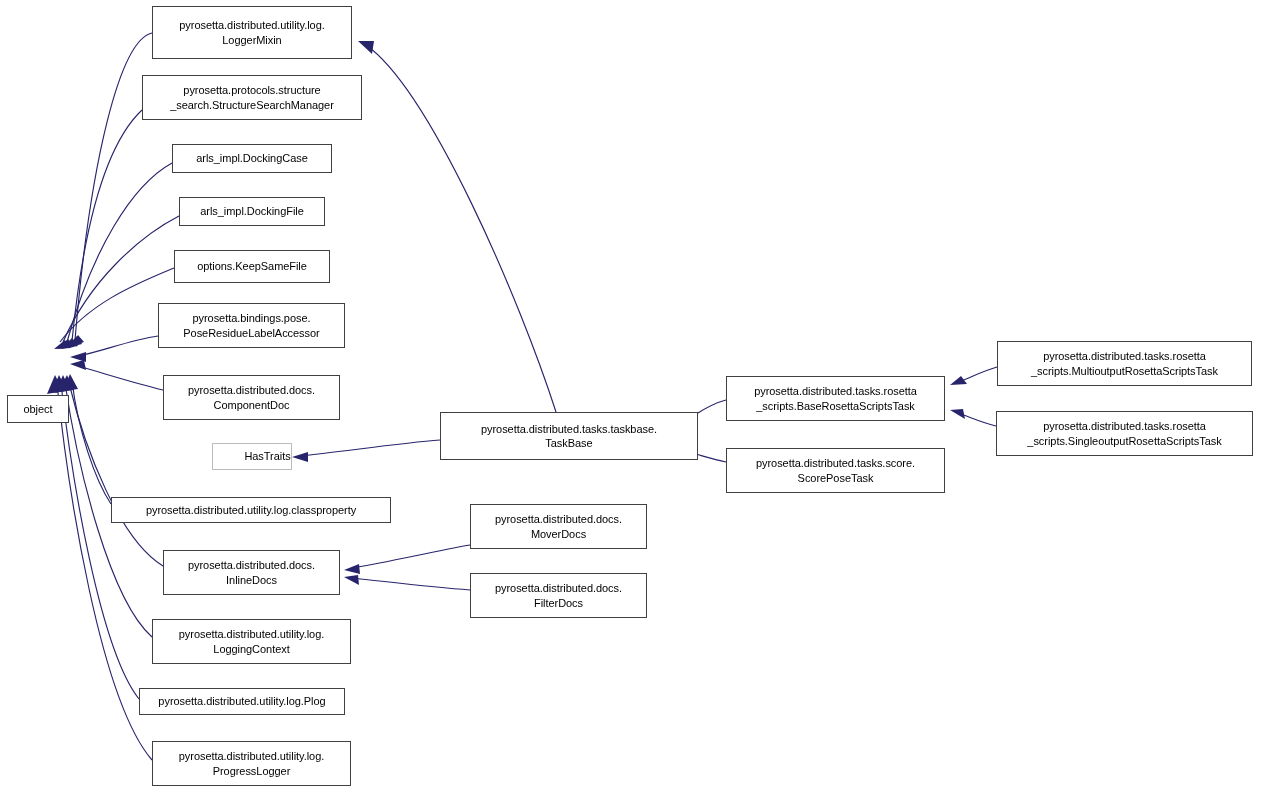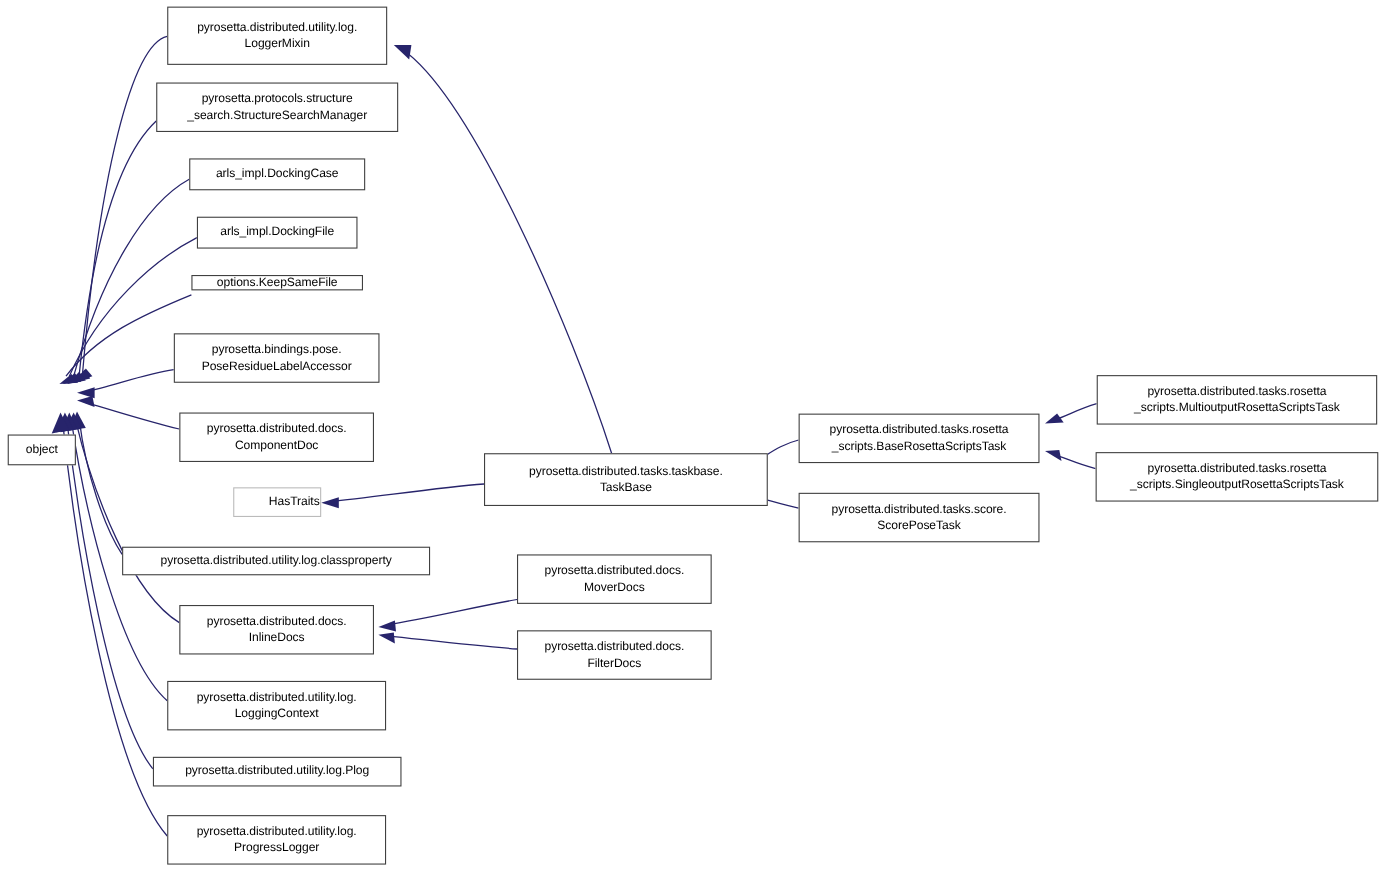--- a/index.html
+++ b/index.html
@@ -141,35 +141,35 @@
         <path class="edge-head" d="M344,577 L359,585 L358,575 Z" fill="#27246b"></path>
       </g>
     </svg>
   <div id="node-layer">
       <div class="uml-node" style="left: 152px; top: 6px; width: 200px; height: 53px;">pyrosetta.distributed.utility.log.
 LoggerMixin</div>
       <div class="uml-node" style="left: 142px; top: 75px; width: 220px; height: 45px;">pyrosetta.protocols.structure
 _search.StructureSearchManager</div>
       <div class="uml-node" style="left: 172px; top: 144px; width: 160px; height: 29px;">arls_impl.DockingCase</div>
       <div class="uml-node" style="left: 179px; top: 197px; width: 146px; height: 29px;">arls_impl.DockingFile</div>
-      <div class="uml-node" style="left: 174px; top: 250px; width: 156px; height: 14px;">options.KeepSameFile</div>
+      <div class="uml-node" style="left: 174px; top: 250px; width: 156px; height: 33px;">options.KeepSameFile</div>
       <div class="uml-node" style="left: 158px; top: 303px; width: 187px; height: 45px;">pyrosetta.bindings.pose.
 PoseResidueLabelAccessor</div>
       <div class="uml-node" style="left: 163px; top: 375px; width: 177px; height: 45px;">pyrosetta.distributed.docs.
 ComponentDoc</div>
       <div class="uml-node" style="left: 7px; top: 347px; width: 62px; height: 28px; margin-top: 48px;">object</div>
       <div class="uml-node faded" style="left: 212px; top: 443px; width: 80px; height: 27px;">HasTraits</div>
       <div class="uml-node" style="left: 440px; top: 412px; width: 258px; height: 48px;">pyrosetta.distributed.tasks.taskbase.
 TaskBase</div>
       <div class="uml-node" style="left: 111px; top: 497px; width: 280px; height: 26px;">pyrosetta.distributed.utility.log.classproperty</div>
       <div class="uml-node" style="left: 163px; top: 550px; width: 177px; height: 45px;">pyrosetta.distributed.docs.
 InlineDocs</div>
       <div class="uml-node" style="left: 152px; top: 619px; width: 199px; height: 45px;">pyrosetta.distributed.utility.log.
 LoggingContext</div>
-      <div class="uml-node" style="left: 139px; top: 688px; width: 226px; height: 27px;">pyrosetta.distributed.utility.log.Plog</div>
+      <div class="uml-node" style="left: 139px; top: 688px; width: 206px; height: 27px;">pyrosetta.distributed.utility.log.Plog</div>
       <div class="uml-node" style="left: 152px; top: 741px; width: 199px; height: 45px;">pyrosetta.distributed.utility.log.
 ProgressLogger</div>
       <div class="uml-node" style="left: 470px; top: 504px; width: 177px; height: 45px;">pyrosetta.distributed.docs.
 MoverDocs</div>
       <div class="uml-node" style="left: 470px; top: 573px; width: 177px; height: 45px;">pyrosetta.distributed.docs.
 FilterDocs</div>
       <div class="uml-node" style="left: 726px; top: 376px; width: 219px; height: 45px;">pyrosetta.distributed.tasks.rosetta
 _scripts.BaseRosettaScriptsTask</div>
       <div class="uml-node" style="left: 726px; top: 448px; width: 219px; height: 45px;">pyrosetta.distributed.tasks.score.
 ScorePoseTask</div>

